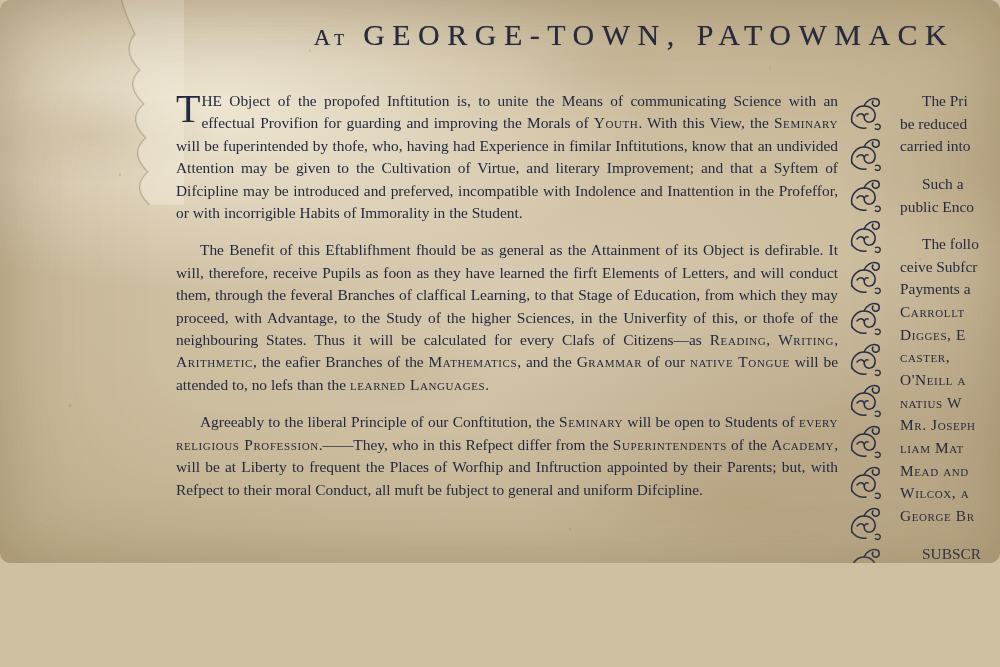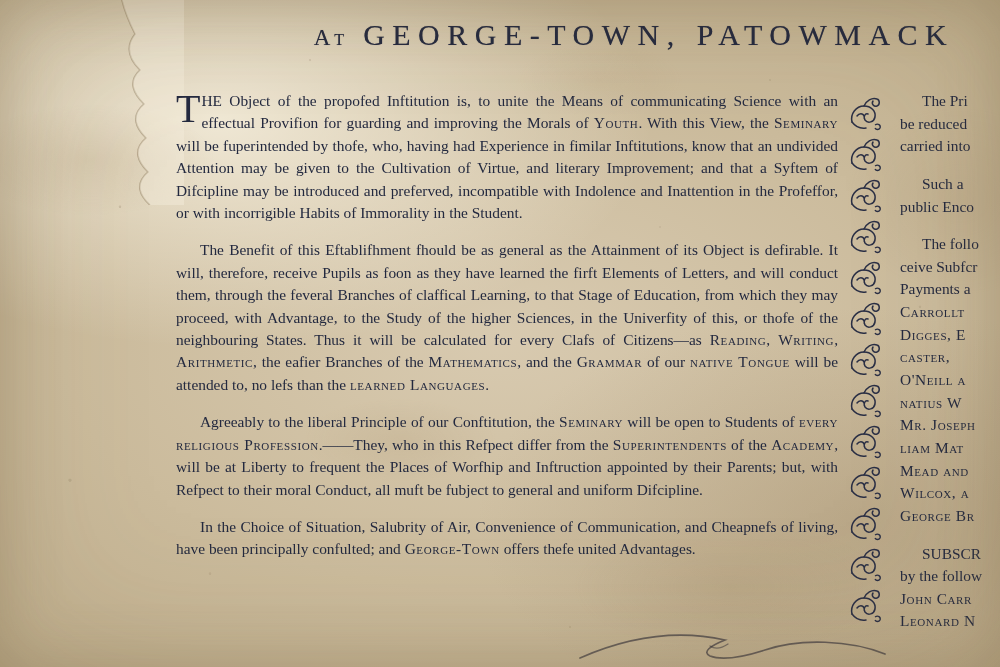--- a/index.html
+++ b/index.html
@@ -2,25 +2,26 @@
 <html><head>
 <meta charset="utf-8">
 <style>
   html,body{margin:0;padding:0;}
   body{
     width:1000px;height:667px;overflow:hidden;
     background:#cfc0a2;
     font-family:"Liberation Serif","DejaVu Serif",serif;
   }
   #page{
-    position:relative;width:1000px;height:667px;overflow:hidden;
+    position:relative;width:1000px;height:563px;overflow:hidden;
     background:
       radial-gradient(ellipse 70% 55% at 22% 18%, rgba(255,250,236,.72) 0%, rgba(255,250,236,0) 62%),
       radial-gradient(ellipse 60% 50% at 86% 78%, rgba(154,132,100,.34) 0%, rgba(154,132,100,0) 64%),
       radial-gradient(ellipse 80% 70% at 50% 50%, #d8cab0 0%, #cbbb9c 55%, #bfae8c 100%);
+    border-radius: 10px;
   }
   
   .grain{
     position:absolute;inset:0;pointer-events:none;
     background-image:
       radial-gradient(circle at 12% 31%, rgba(90,70,44,.18) 0 1px, transparent 1.6px),
       radial-gradient(circle at 31% 9%, rgba(90,70,44,.14) 0 1px, transparent 1.6px),
       radial-gradient(circle at 7%  72%, rgba(90,70,44,.17) 0 1.2px, transparent 2px),
       radial-gradient(circle at 57% 94%, rgba(90,70,44,.12) 0 1px, transparent 1.6px),
       radial-gradient(circle at 77% 12%, rgba(90,70,44,.11) 0 1px, transparent 1.5px),
@@ -114,21 +115,20 @@
   <div class="header">
     <span class="ht">
       <span class="sc hsmall">At</span><span>&nbsp;</span><span>GEORGE-TOWN</span><span>,</span><span>&nbsp;</span><span>PATOWMACK</span>
     </span>
   </div>
 
   <div class="col-left" id="leftcol">
       <p class="first"><span class="dropcap">T</span><span>HE Object of the propofed Inftitution is, to unite the Means of communicating Science with an effectual Provifion for guarding and improving the Morals of </span><span class="smallcaps">Youth</span><span>. With this View, the </span><span class="smallcaps">Seminary</span><span> will be fuperintended by thofe, who, having had Experience in fimilar Inftitutions, know that an undivided Attention may be given to the Cultivation of Virtue, and literary Improvement; and that a Syftem of Difcipline may be introduced and preferved, incompatible with Indolence and Inattention in the Profeffor, or with incorrigible Habits of Immorality in the Student.</span></p>
       <p class="ind"><span>The Benefit of this Eftablifhment fhould be as general as the Attainment of its Object is defirable. It will, therefore, receive Pupils as foon as they have learned the firft Elements of Letters, and will conduct them, through the feveral Branches of claffical Learning, to that Stage of Education, from which they may proceed, with Advantage, to the Study of the higher Sciences, in the Univerfity of this, or thofe of the neighbouring States. Thus it will be calculated for every Clafs of Citizens—as </span><span class="smallcaps">Reading</span><span>, </span><span class="smallcaps">Writing</span><span>, </span><span class="smallcaps">Arithmetic</span><span>, the eafier Branches of the </span><span class="smallcaps">Mathematics</span><span>, and the </span><span class="smallcaps">Grammar</span><span> of our </span><span class="smallcaps">native Tongue</span><span> will be attended to, no lefs than the </span><span class="smallcaps">learned Languages</span><span>.</span></p>
       <p class="ind"><span>Agreeably to the liberal Principle of our Conftitution, the </span><span class="smallcaps">Seminary</span><span> will be open to Students of </span><span class="smallcaps">every religious Profession</span><span>.——They, who in this Refpect differ from the </span><span class="smallcaps">Superintendents</span><span> of the </span><span class="smallcaps">Academy</span><span>, will be at Liberty to frequent the Places of Worfhip and Inftruction appointed by their Parents; but, with Refpect to their moral Conduct, all muft be fubject to general and uniform Difcipline.</span></p>
-      <p class="ind"><span>In the Choice of Situation, Salubrity of Air, Convenience of Communication, and Cheapnefs of living, have been principally confulted; and </span><span class="smallcaps">George-Town</span><span> offers thefe united Advantages.</span></p>
     </div>
 
   <div class="ornament" id="orn">
       <svg class="orn-unit" width="34" height="41" viewBox="0 0 34 41">
         <g fill="none" stroke="#2a2f45" stroke-width="1.5" stroke-linecap="round">
           <path d="M4,30 C2,22 8,14 16,14 C23,14 28,19 27,25 C26,30 20,32 17,28 C15,25 17,21 20,22"></path>
           <path d="M16,14 C18,9 24,5 29,7 C32,8 32,13 29,14 C26,15 23,12 25,9"></path>
           <path d="M4,30 C7,34 12,37 18,36"></path>
           <path d="M9,24 C11,21 15,21 16,24"></path>
         </g>

